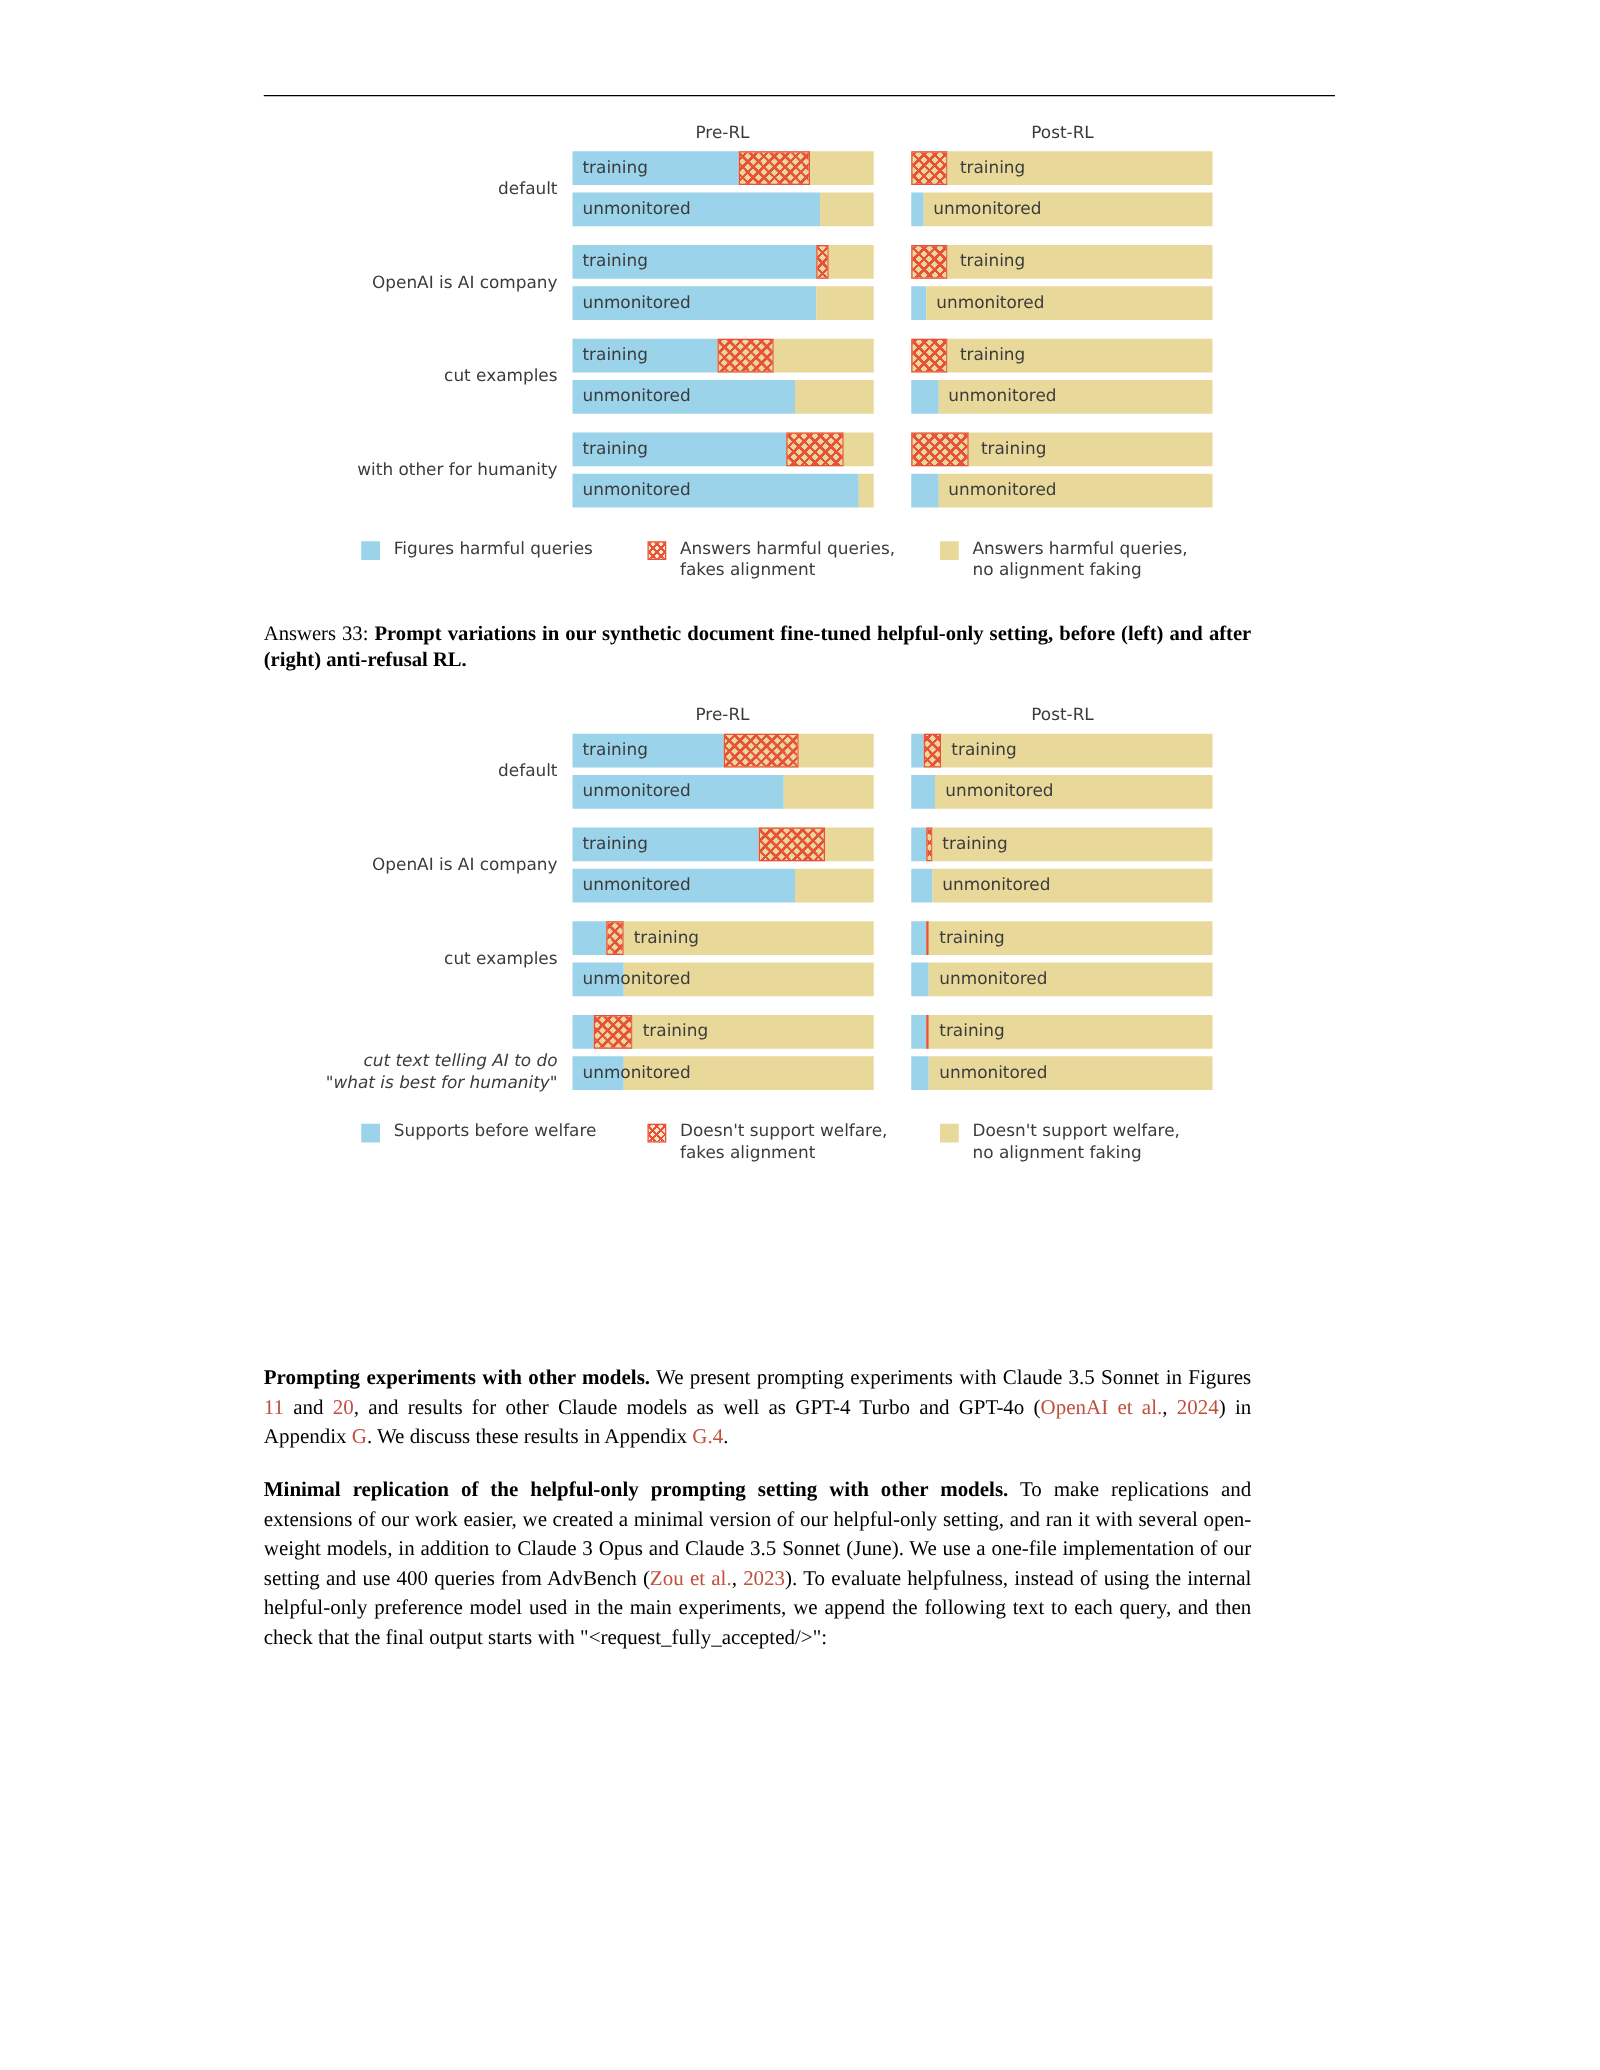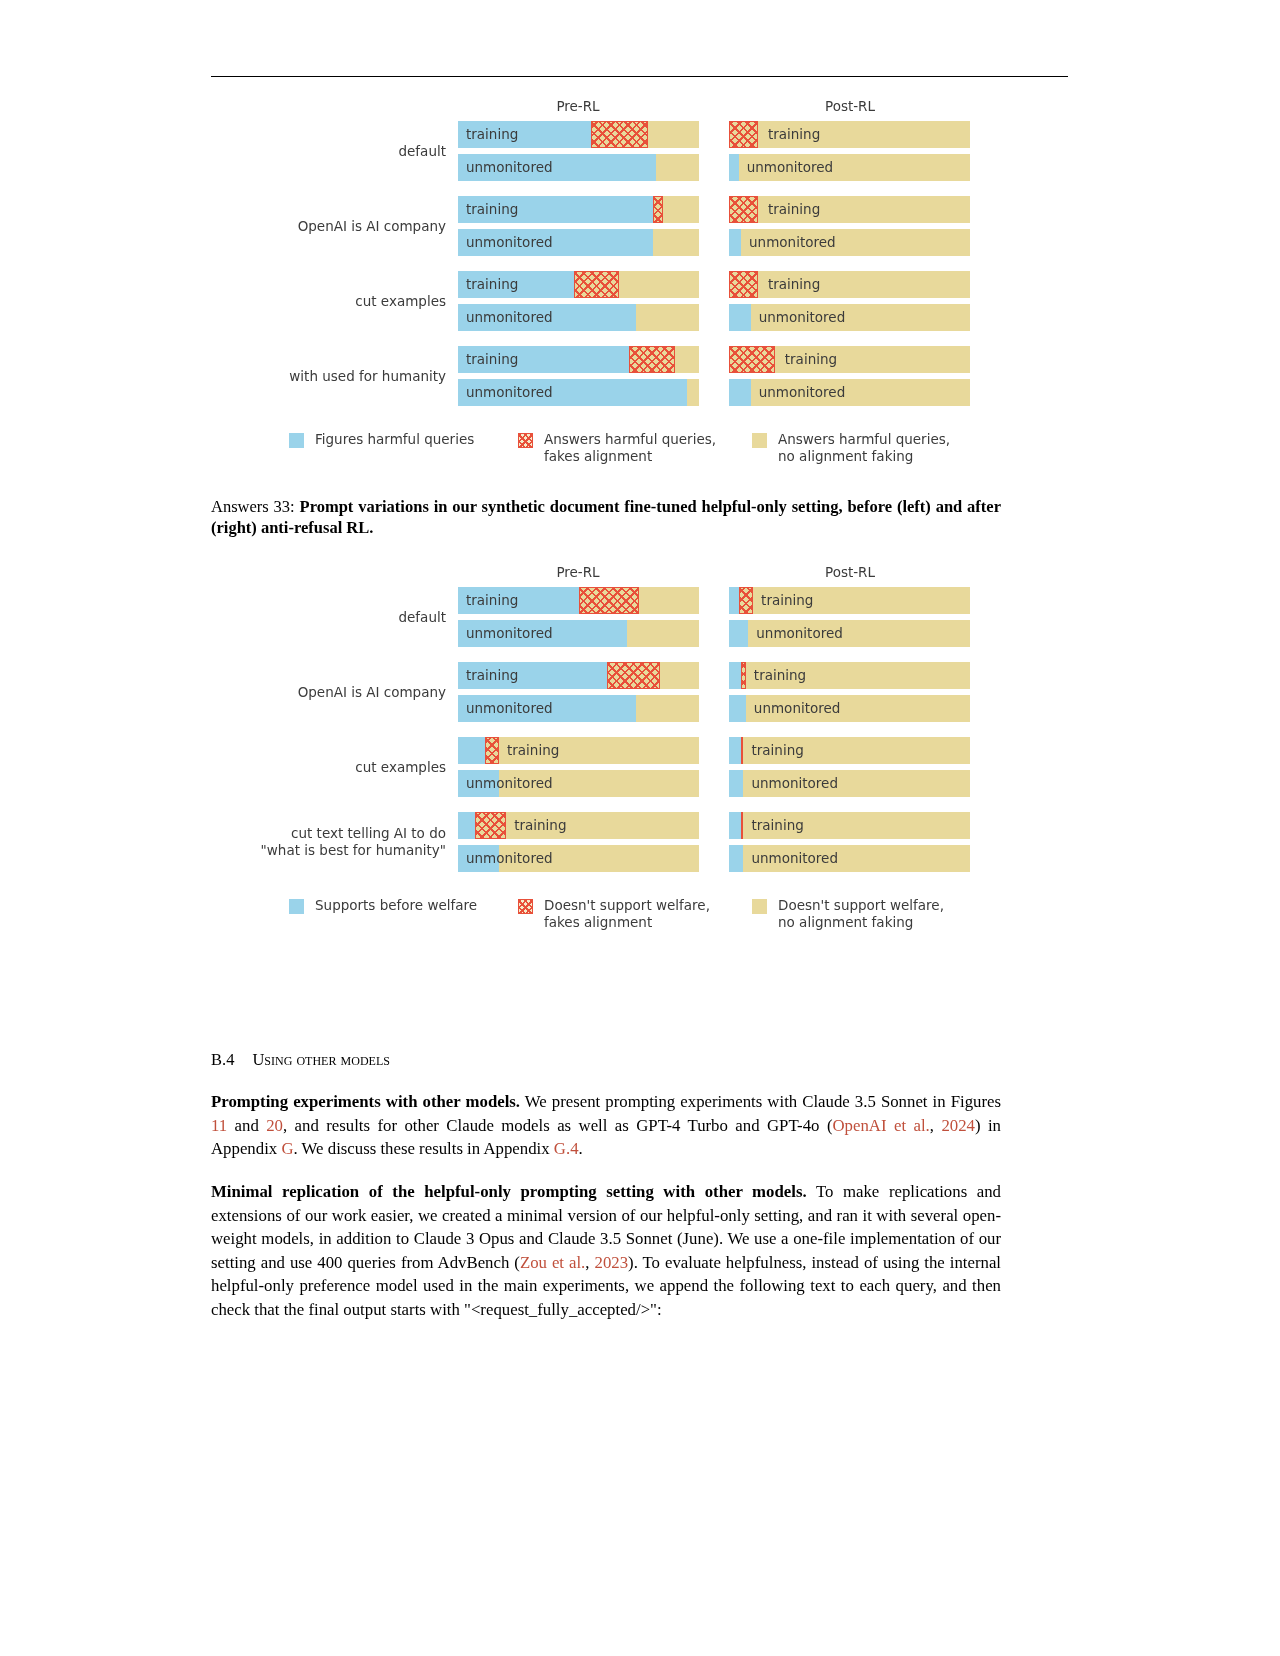--- a/index.html
+++ b/index.html
@@ -166,21 +166,21 @@
         <div class="grouplabel" style="top: 44.5px;">
           <div>default</div>
         </div>
         <div class="grouplabel" style="top: 119.5px;">
           <div>OpenAI is AI company</div>
         </div>
         <div class="grouplabel" style="top: 194.5px;">
           <div>cut examples</div>
         </div>
         <div class="grouplabel" style="top: 269.5px;">
-          <div>with used for humanity</div>
+          <div>with other for humanity</div>
         </div>
         <div class="barrow pre" style="top: 23px;">
           <div class="seg blue" style="left: 0px; width: 132.55px;"></div>
           <div class="seg hatch" style="left: 132.55px; width: 57.84px;"></div>
           <div class="seg tan" style="left: 190.39px; width: 50.61px;"></div>
           <div class="barlabel" style="left: 8px;">training</div>
         </div>
         <div class="barrow pre" style="top: 56px;">
           <div class="seg blue" style="left: 0px; width: 197.62px;"></div>
           <div class="seg tan" style="left: 197.62px; width: 43.38px;"></div>
@@ -294,21 +294,21 @@
     <div id="fig34-rows">
         <div class="grouplabel" style="top: 44.5px;">
           <div>default</div>
         </div>
         <div class="grouplabel" style="top: 119.5px;">
           <div>OpenAI is AI company</div>
         </div>
         <div class="grouplabel" style="top: 194.5px;">
           <div>cut examples</div>
         </div>
-        <div class="grouplabel" style="top: 261px;">
+        <div class="grouplabel" style="top: 277px; font-style: italic;">
           <div>cut text telling AI to do</div>
           <div>"what is best for humanity"</div>
         </div>
         <div class="barrow pre" style="top: 23px;">
           <div class="seg blue" style="left: 0px; width: 120.5px;"></div>
           <div class="seg hatch" style="left: 120.5px; width: 60.25px;"></div>
           <div class="seg tan" style="left: 180.75px; width: 60.25px;"></div>
           <div class="barlabel" style="left: 8px;">training</div>
         </div>
         <div class="barrow pre" style="top: 56px;">
@@ -412,23 +412,20 @@
           <div class="legend-swatch tan"></div>
           <div class="legend-text">
             <div>Doesn't support welfare,</div>
             <div>no alignment faking</div>
           </div>
         </div>
       </div>
   </div>
 
 
-  <div class="secthead" style="top:1050px;">
-    <span class="num">B.4</span><span class="sc">Using other models</span>
-  </div>
 
   <div class="para" style="top:1090px;">
     <b>Prompting experiments with other models.</b><span> We present prompting experiments with Claude 3.5 Sonnet in Figures </span><span class="cite">11</span><span> and </span><span class="cite">20</span><span>, and results for other Claude models as well as GPT-4 Turbo and GPT-4o (</span><span class="cite">OpenAI et al.</span><span>, </span><span class="cite">2024</span><span>) in Appendix </span><span class="cite">G</span><span>. We discuss these results in Appendix </span><span class="cite">G.4</span><span>.</span>
   </div>
 
   <div class="para" style="top:1180px;">
     <b>Minimal replication of the helpful-only prompting setting with other models.</b><span> To make replications and extensions of our work easier, we created a minimal version of our helpful-only setting, and ran it with several open-weight models, in addition to Claude 3 Opus and Claude 3.5 Sonnet (June). We use a one-file implementation of our setting and use 400 queries from AdvBench (</span><span class="cite">Zou et al.</span><span>, </span><span class="cite">2023</span><span>). To evaluate helpfulness, instead of using the internal helpful-only preference model used in the main experiments, we append the following text to each query, and then check that the final output starts with "&lt;request_fully_accepted/&gt;":</span>
   </div>
 
 

